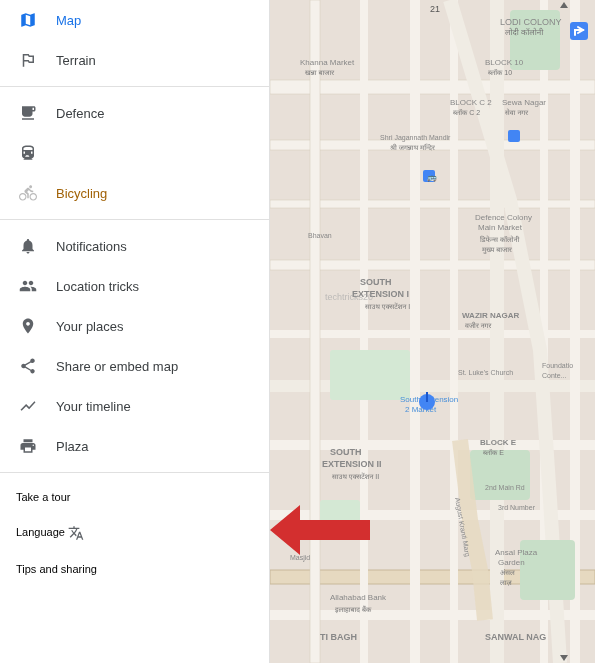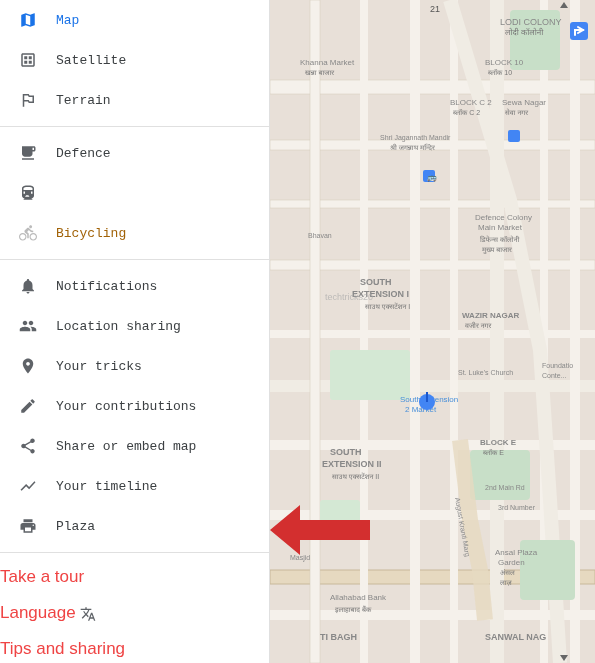--- a/index.html
+++ b/index.html
@@ -41,33 +41,33 @@
       height: 24px;
       margin-right: 16px;
       display: flex;
       align-items: center;
       justify-content: center;
       flex-shrink: 0;
       color: #5f6368;
       font-size: 16px;
     }
 
-    .menu-item .label { flex: 1; font-family: Liberation Mono, monospace; }
+    .menu-item .label { flex: 1; }
 
     .menu-item.disabled .label { color: #a16207; }
     .menu-item.disabled .icon { color: #bbb; }
 
     .menu-item.map-active { color: #1a73e8; }
     .menu-item.map-active .icon { color: #1a73e8; }
 
     .text-only-item {
-      padding: 8px 0;
+      padding: 8px 16px;
       cursor: pointer;
-      color: #ef4444;
-      font-size: 17px;
+      color: #000000;
+      font-size: 11px;
       min-height: 36px;
       display: flex;
       align-items: center;
     }
 
     
     .map-area {
       flex: 1;
       height: 663px;
       position: relative;
@@ -90,29 +90,20 @@
       <span class="icon">
         <svg width="18" height="18" viewBox="0 0 24 24" fill="#1a73e8">
             <path d="M20.5 3l-.16.03L15 5.1 9 3 3.36 4.9c-.21.07-.36.25-.36.48V20.5c0 .28.22.5.5.5l.16-.03L9 18.9l6 2.1 5.64-1.9c.21-.07.36-.25.36-.48V3.5c0-.28-.22-.5-.5-.5zM15 19l-6-2.11V5l6 2.11V19z"></path>
           </svg>
       </span>
       <span class="label">Map</span>
     </div>
     <div class="menu-item">
       <span class="icon">
         <svg width="18" height="18" viewBox="0 0 24 24" fill="#5f6368">
-            <path d="M19 3H5c-1.1 0-2 .9-2 2v14c0 1.1.9 2 2 2h14c1.1 0 2-.9 2-2V5c0-1.1-.9-2-2-2zm0 16H5V5h14v14z"></path>
-            <path d="M7 7h4v4H7zm6 0h4v4h-4zm-6 6h4v4H7zm6 0h4v4h-4z"></path>
-          </svg>
-      </span>
-      <span class="label">Satellite</span>
-    </div>
-    <div class="menu-item">
-      <span class="icon">
-        <svg width="18" height="18" viewBox="0 0 24 24" fill="#5f6368">
             <path d="M14 6l-1-2H5v17h2v-7h5l1 2h7V6h-6zm4 8h-4l-1-2H7V6h5l1 2h5v6z"></path>
           </svg>
       </span>
       <span class="label">Terrain</span>
     </div>
   </div>
 
   <hr class="section-divider">
 
   <div>
@@ -151,37 +142,29 @@
           </svg>
       </span>
       <span class="label">Notifications</span>
     </div>
     <div class="menu-item">
       <span class="icon">
         <svg width="18" height="18" viewBox="0 0 24 24" fill="#5f6368">
             <path d="M16 11c1.66 0 2.99-1.34 2.99-3S17.66 5 16 5c-1.66 0-3 1.34-3 3s1.34 3 3 3zm-8 0c1.66 0 2.99-1.34 2.99-3S9.66 5 8 5C6.34 5 5 6.34 5 8s1.34 3 3 3zm0 2c-2.33 0-7 1.17-7 3.5V19h14v-2.5c0-2.33-4.67-3.5-7-3.5zm8 0c-.29 0-.62.02-.97.05 1.16.84 1.97 1.97 1.97 3.45V19h6v-2.5c0-2.33-4.67-3.5-7-3.5z"></path>
           </svg>
       </span>
-      <span class="label">Location sharing</span>
+      <span class="label">Location tricks</span>
     </div>
     <div class="menu-item">
       <span class="icon">
         <svg width="18" height="18" viewBox="0 0 24 24" fill="#5f6368">
             <path d="M12 2C8.13 2 5 5.13 5 9c0 5.25 7 13 7 13s7-7.75 7-13c0-3.87-3.13-7-7-7zm0 9.5c-1.38 0-2.5-1.12-2.5-2.5s1.12-2.5 2.5-2.5 2.5 1.12 2.5 2.5-1.12 2.5-2.5 2.5z"></path>
           </svg>
       </span>
-      <span class="label">Your tricks</span>
-    </div>
-    <div class="menu-item">
-      <span class="icon">
-        <svg width="18" height="18" viewBox="0 0 24 24" fill="#5f6368">
-            <path d="M3 17.25V21h3.75L17.81 9.94l-3.75-3.75L3 17.25zM20.71 7.04c.39-.39.39-1.02 0-1.41l-2.34-2.34c-.39-.39-1.02-.39-1.41 0l-1.83 1.83 3.75 3.75 1.83-1.83z"></path>
-          </svg>
-      </span>
-      <span class="label">Your contributions</span>
+      <span class="label">Your places</span>
     </div>
     <div class="menu-item">
       <span class="icon">
         <svg width="18" height="18" viewBox="0 0 24 24" fill="#5f6368">
             <path d="M18 16.08c-.76 0-1.44.3-1.96.77L8.91 12.7c.05-.23.09-.46.09-.7s-.04-.47-.09-.7l7.05-4.11c.54.5 1.25.81 2.04.81 1.66 0 3-1.34 3-3s-1.34-3-3-3-3 1.34-3 3c0 .24.04.47.09.7L8.04 9.81C7.5 9.31 6.79 9 6 9c-1.66 0-3 1.34-3 3s1.34 3 3 3c.79 0 1.5-.31 2.04-.81l7.12 4.16c-.05.21-.08.43-.08.65 0 1.61 1.31 2.92 2.92 2.92 1.61 0 2.92-1.31 2.92-2.92s-1.31-2.92-2.92-2.92z"></path>
           </svg>
       </span>
       <span class="label">Share or embed map</span>
     </div>
     <div class="menu-item">

